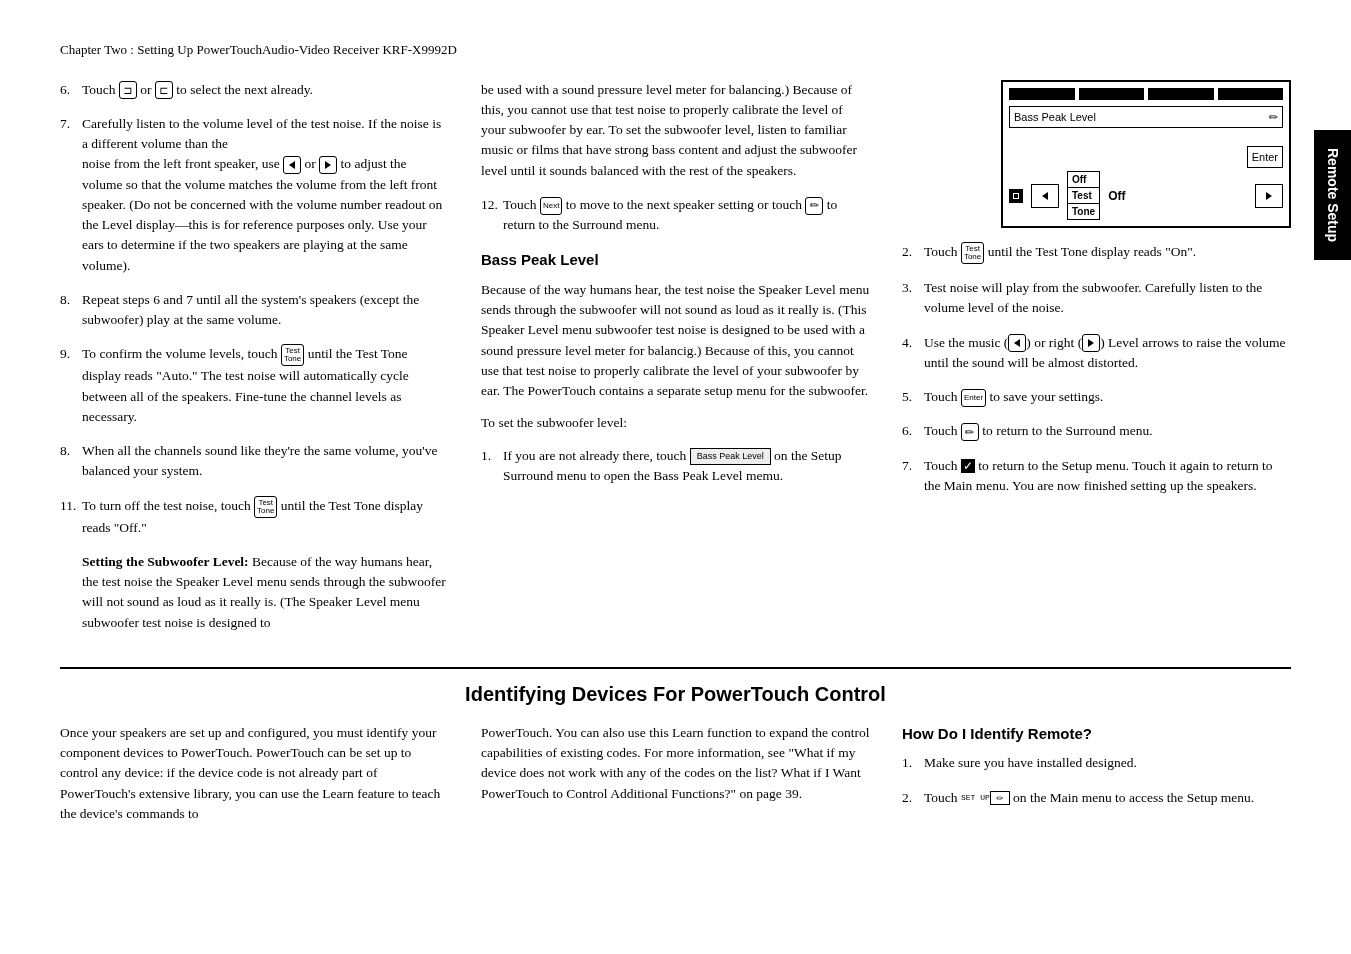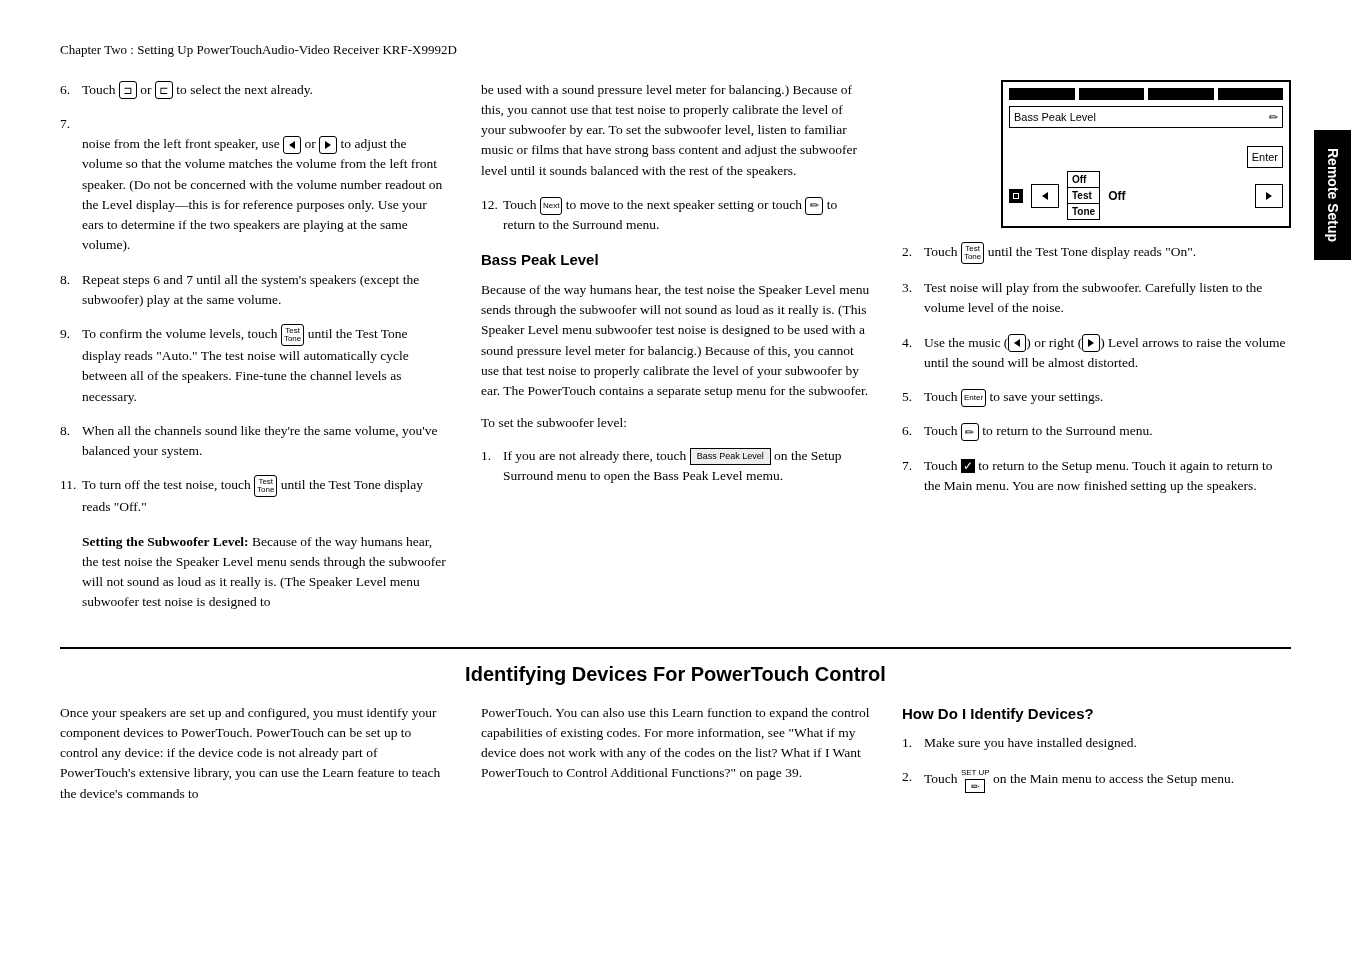--- a/index.html
+++ b/index.html
@@ -14,21 +14,21 @@
     .num { min-width: 22px; }
     .txt { flex: 1; }
     .icon-box { display: inline-flex; align-items: center; justify-content: center; border: 1.5px solid #000; border-radius: 3px; min-width: 18px; height: 18px; padding: 0 2px; vertical-align: middle; font-size: 11px; font-family: Arial, sans-serif; }
     .icon-box.tall { height: 22px; font-size: 8px; line-height: 1; flex-direction: column; }
     .icon-tri { display:inline-block; width:0; height:0; }
     .tri-r { border-top:4px solid transparent; border-bottom:4px solid transparent; border-left:6px solid #000; }
     .tri-l { border-top:4px solid transparent; border-bottom:4px solid transparent; border-right:6px solid #000; }
     .icon-pencil { transform: rotate(-45deg); display:inline-block; }
     .icon-check { display:inline-block; width:14px; height:14px; background:#000; position:relative; vertical-align:middle;}
     .icon-check::after { content:"✓"; color:#fff; position:absolute; left:2px; top:-2px; font-size:12px;}
-    .icon-setup { display:inline-flex; flex-direction:column; align-items:center; vertical-align:middle; font-size:8px; font-family:Liberation Sans, sans-serif;text-align:right;}
+    .icon-setup { display:inline-flex; flex-direction:row; align-items:center; vertical-align:middle; font-size:8px; font-family:Liberation Mono, monospace;text-align:right;}
     .icon-setup .box { border:1.5px solid #000; width:20px; height:14px; display:flex; align-items:center; justify-content:center;}
     .icon-long { display:inline-flex; border:1px solid #000; padding:1px 6px; font-size:9px; vertical-align:middle; font-family:Arial,sans-serif; background:#eee;}
     h3 { font-family: Arial, sans-serif; font-weight: bold; font-size: 15px; margin-bottom: 8px; }
     h2 { font-family: Arial, sans-serif; font-weight: bold; font-size: 20px; text-align: center; margin: 10px 0 14px; }
     .divider { border-top: 2px solid #000; margin-top: 20px; }
     .lcd { border:2px solid #000; padding:6px; width:290px; font-family:Arial,sans-serif; margin-bottom:14px; }
     .lcd-top { display:flex; gap:4px; margin-bottom:6px;}
     .lcd-top div { background:#000; height:12px; flex:1;}
     .lcd-label { border:1px solid #000; padding:2px 4px; font-size:11px; display:flex; justify-content:space-between; align-items:center;}
     .lcd-mid { height:40px; position:relative;}
@@ -58,21 +58,21 @@
 <div class="main-cols">
 
   <div class="col">
     <ol>
       <li>
           <span class="num">6.</span>
           <span class="txt"><span>Touch </span><span class="icon-box">⊐</span><span> or </span><span class="icon-box">⊏</span><span> to select the next already.</span></span>
         </li>
       <li>
           <span class="num">7.</span>
-          <span class="txt"><br><span>noise from the left front speaker, use </span><span class="icon-box">
+          <span class="txt"><span>Carefully listen to the volume level of the test noise. If the noise is a different volume than the</span><br><span>noise from the left front speaker, use </span><span class="icon-box">
               <span class="icon-tri tri-l"></span>
             </span><span> or </span><span class="icon-box">
               <span class="icon-tri tri-r"></span>
             </span><span> to adjust the volume so that the volume matches the volume from the left front speaker. (Do not be concerned with the volume number readout on the Level display—this is for reference purposes only. Use your ears to determine if the two speakers are playing at the same volume).</span></span>
         </li>
       <li>
           <span class="num">8.</span>
           <span class="txt">Repeat steps 6 and 7 until all the system's speakers (except the subwoofer) play at the same volume.</span>
         </li>
       <li>
@@ -191,21 +191,21 @@
 </div>
 
 <div class="divider"></div>
 
 <h2>Identifying Devices For PowerTouch Control</h2>
 
 <div class="bottom-cols">
   <div class="bcol">Once your speakers are set up and configured, you must identify your component devices to PowerTouch. PowerTouch can be set up to control any device: if the device code is not already part of PowerTouch's extensive library, you can use the Learn feature to teach the device's commands to</div>
   <div class="bcol">PowerTouch. You can also use this Learn function to expand the control capabilities of existing codes. For more information, see "What if my device does not work with any of the codes on the list? What if I Want PowerTouch to Control Additional Functions?" on page 39.</div>
   <div class="bcol">
-    <h3>How Do I Identify Devices?</h3>
+    <h3>How Do I Identify Remote?</h3>
     <ol>
       <li>
           <span class="num">1.</span>
           <span class="txt">Make sure you have installed designed.</span>
         </li>
       <li>
           <span class="num">2.</span>
           <span class="txt"><span>Touch </span><span class="icon-setup">
               <span>SET UP</span>
               <span class="box">

